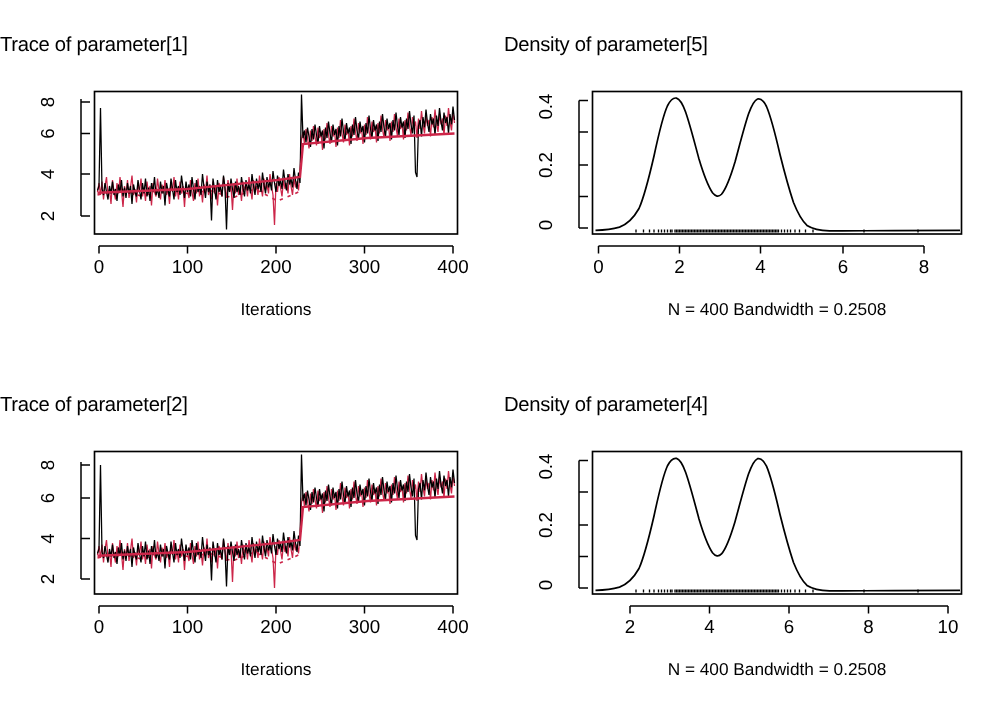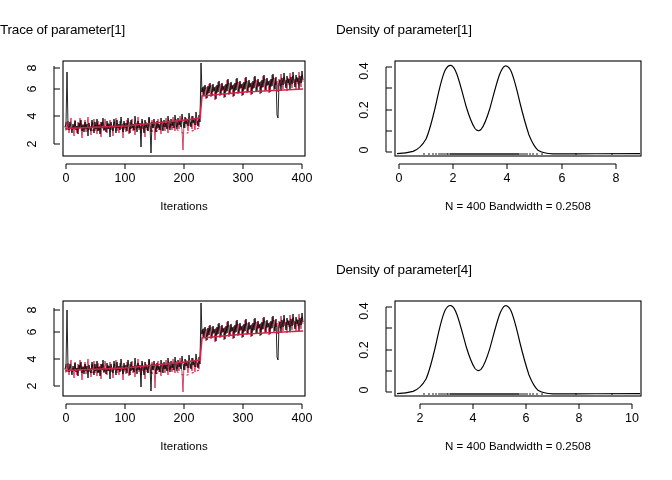--- a/index.html
+++ b/index.html
@@ -69,21 +69,21 @@
         <text x="125" y="182" text-anchor="middle">100</text>
         <text x="184" y="182" text-anchor="middle">200</text>
         <text x="243" y="182" text-anchor="middle">300</text>
         <text x="302" y="182" text-anchor="middle">400</text>
       </g>
       <text class="axlab" x="184" y="210" text-anchor="middle">Iterations</text>
     </svg>
   </div>
 
   <div class="panel panel-tr">
-    <div class="ptitle">Density of parameter[1]</div>
+    <div class="ptitle">Density of parameter[5]</div>
     <svg class="plotsvg" viewBox="0 0 336 240">
       <g class="ticklab">
         <text x="32" y="150" text-anchor="middle" transform="rotate(-90 32 150)">0</text>
         <text x="32" y="110" text-anchor="middle" transform="rotate(-90 32 110)">0.2</text>
         <text x="32" y="71" text-anchor="middle" transform="rotate(-90 32 71)">0.4</text>
       </g>
       <g stroke="#000" stroke-width="1" fill="none">
         <path d="M50 67 L50 152"></path>
         <path d="M50 152 L56 152"></path>
           <path d="M50 131 L56 131"></path>
@@ -212,20 +212,21 @@
         <text x="117" y="182" text-anchor="middle">2</text>
         <text x="171" y="182" text-anchor="middle">4</text>
         <text x="226" y="182" text-anchor="middle">6</text>
         <text x="280" y="182" text-anchor="middle">8</text>
       </g>
       <text class="caption" x="182" y="210" text-anchor="middle">N = 400    Bandwidth = 0.2508</text>
     </svg>
   </div>
 
   <div class="panel panel-bl">
+    <div class="ptitle">Trace of parameter[2]</div>
     <svg class="plotsvg" viewBox="0 0 336 240">
       <g class="ticklab">
         <text x="36" y="146" text-anchor="middle" transform="rotate(-90 36 146)">2</text>
         <text x="36" y="119" text-anchor="middle" transform="rotate(-90 36 119)">4</text>
         <text x="36" y="92" text-anchor="middle" transform="rotate(-90 36 92)">6</text>
         <text x="36" y="70" text-anchor="middle" transform="rotate(-90 36 70)">8</text>
       </g>
       <g stroke="#000" stroke-width="1" fill="none">
         <path d="M54 68 L54 146"></path>
         <path d="M54 146 L60 146"></path>

